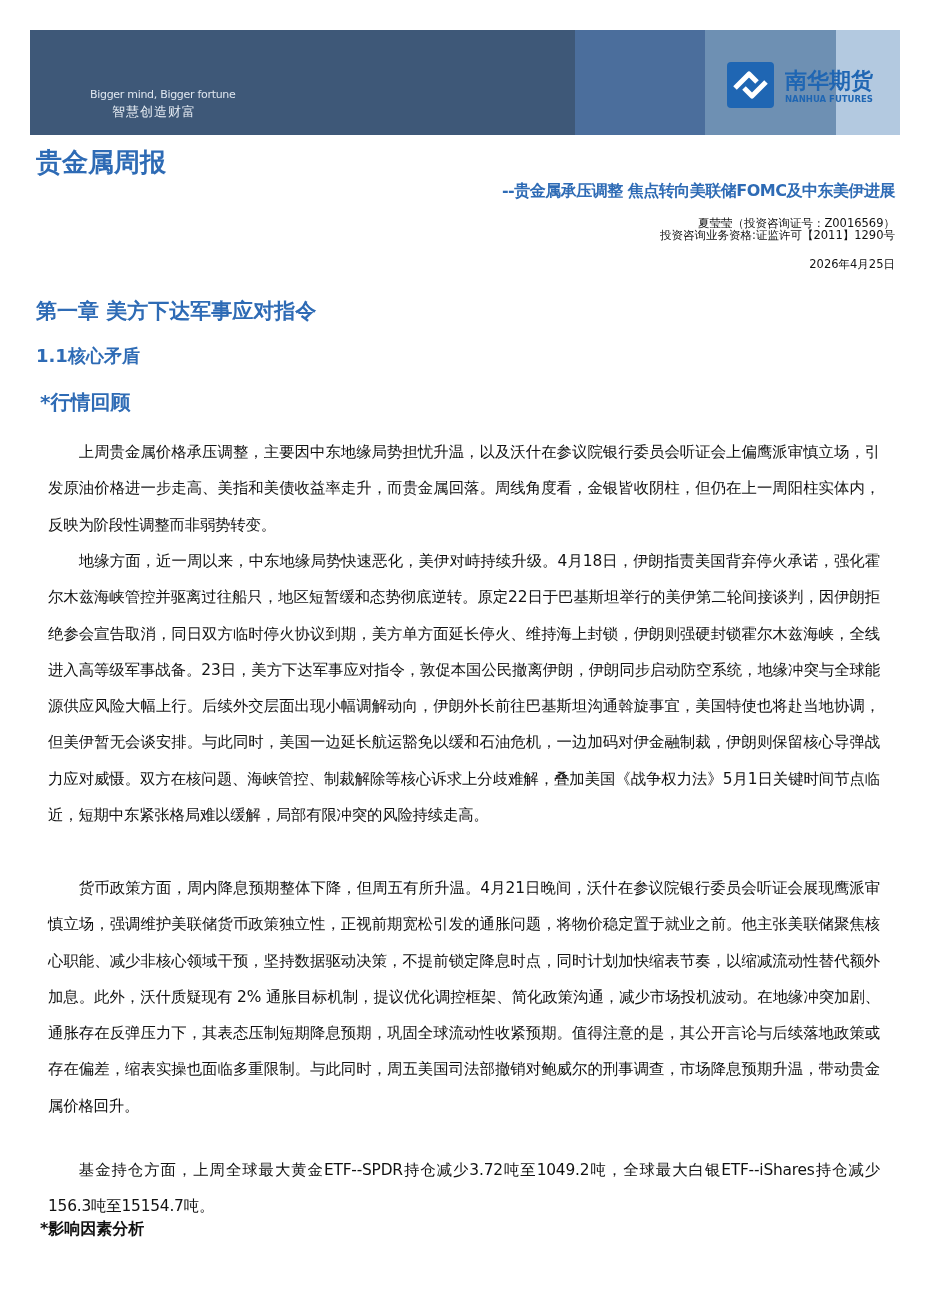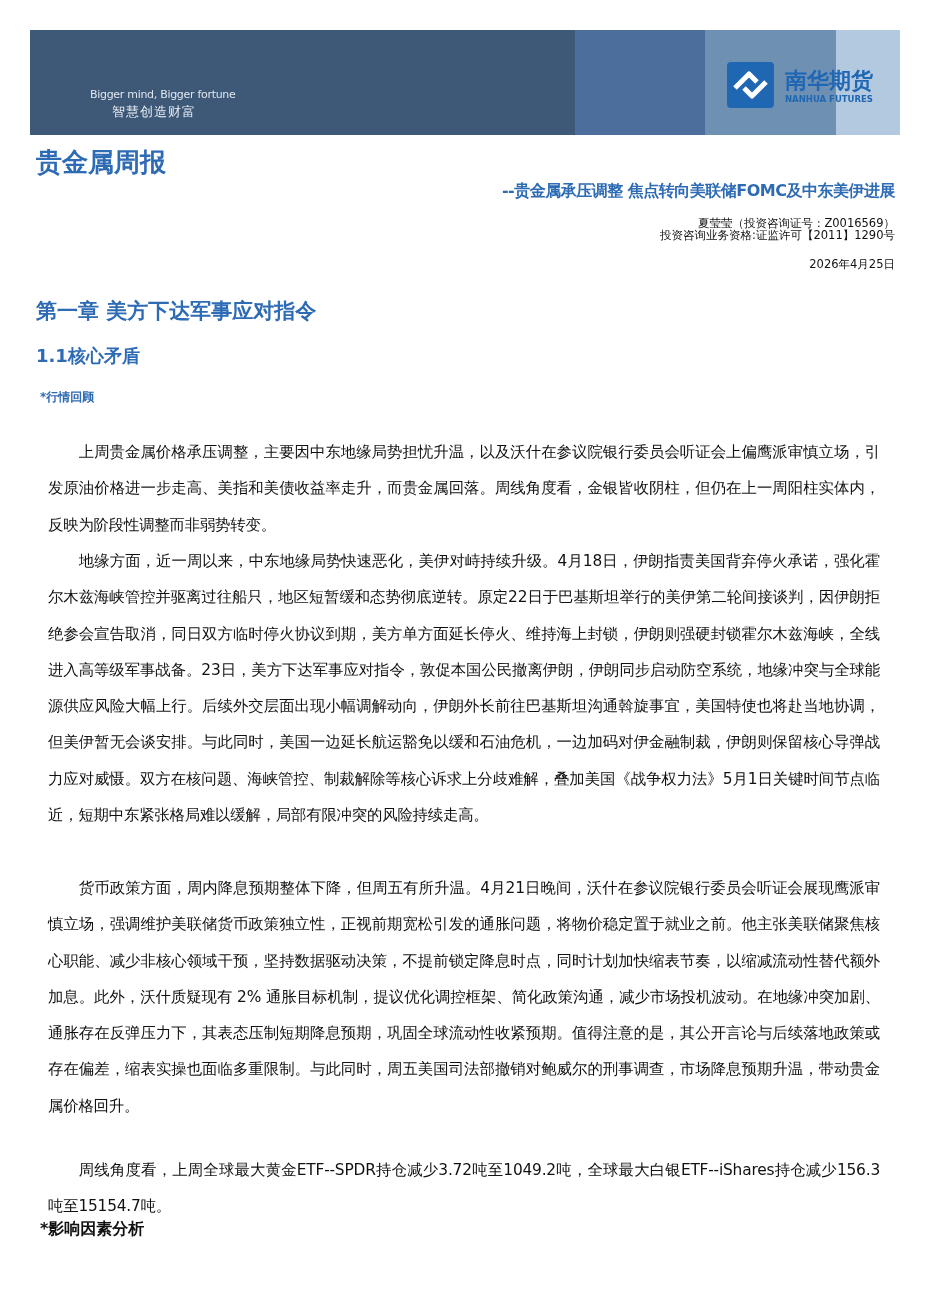--- a/index.html
+++ b/index.html
@@ -15,21 +15,21 @@
     .slogan-cn { position: absolute; left: 82px; top: 73px; font-size: 13px; color: #e8eef5; letter-spacing: 1px; }
     .logo-icon { position: absolute; left: 697px; top: 32px; width: 47px; height: 46px; background: #1f66b3; border-radius: 4px; }
     .logo-cn { position: absolute; left: 755px; top: 36px; font-size: 22px; font-weight: bold; color: #1f66b3; letter-spacing: 0px; }
     .logo-en { position: absolute; left: 755px; top: 64px; font-size: 8.5px; font-weight: bold; color: #1f66b3; text-align: center; }
     .title { position: absolute; left: 36px; top: 145px; font-size: 26px; font-weight: bold; color: #2e6bb5; }
     .subtitle { position: absolute; right: 35px; top: 181px; font-size: 16px; font-weight: bold; color: #2e6bb5; letter-spacing: -0.5px; }
     .meta { position: absolute; right: 35px; font-size: 11.5px; color: #111; text-align: right; }
     .m1 { top: 216px; } .m2 { top: 228px; } .m3 { top: 257px; }
     .chapter { position: absolute; left: 36px; top: 297px; font-size: 21px; font-weight: bold; color: #2e6bb5; }
     .section { position: absolute; left: 36px; top: 344px; font-size: 18px; font-weight: bold; color: #2e6bb5; }
-    .sub-blue { position: absolute; left: 40px; top: 389px; font-size: 12px; font-weight: bold; color: #2e6bb5; }
+    .sub-blue { position: absolute; left: 40px; top: 389px; font-size: 20px; font-weight: bold; color: #2e6bb5; }
     .body-text { position: absolute; left: 36px; width: 856px; font-size: 15.4px; line-height: 36.3px; color: #111; text-align: justify; letter-spacing: -0.2px; }
     .body-text p { margin: 12px; text-indent: 2em; }
     .b1 { top: 422px; }
     .b2 { top: 531px; }
     .b3 { top: 858px; }
     .b4 { top: 1140px; }
     .sub-black { position: absolute; left: 40px; top: 1219px; font-size: 16px; font-weight: bold; color: #111; }
   </style>
 </head>
 <body>
@@ -66,16 +66,16 @@
 <div class="body-text b1">
   <p>上周贵金属价格承压调整，主要因中东地缘局势担忧升温，以及沃什在参议院银行委员会听证会上偏鹰派审慎立场，引发原油价格进一步走高、美指和美债收益率走升，而贵金属回落。周线角度看，金银皆收阴柱，但仍在上一周阳柱实体内，反映为阶段性调整而非弱势转变。</p>
 </div>
 <div class="body-text b2">
   <p>地缘方面，近一周以来，中东地缘局势快速恶化，美伊对峙持续升级。4月18日，伊朗指责美国背弃停火承诺，强化霍尔木兹海峡管控并驱离过往船只，地区短暂缓和态势彻底逆转。原定22日于巴基斯坦举行的美伊第二轮间接谈判，因伊朗拒绝参会宣告取消，同日双方临时停火协议到期，美方单方面延长停火、维持海上封锁，伊朗则强硬封锁霍尔木兹海峡，全线进入高等级军事战备。23日，美方下达军事应对指令，敦促本国公民撤离伊朗，伊朗同步启动防空系统，地缘冲突与全球能源供应风险大幅上行。后续外交层面出现小幅调解动向，伊朗外长前往巴基斯坦沟通斡旋事宜，美国特使也将赴当地协调，但美伊暂无会谈安排。与此同时，美国一边延长航运豁免以缓和石油危机，一边加码对伊金融制裁，伊朗则保留核心导弹战力应对威慑。双方在核问题、海峡管控、制裁解除等核心诉求上分歧难解，叠加美国《战争权力法》5月1日关键时间节点临近，短期中东紧张格局难以缓解，局部有限冲突的风险持续走高。</p>
 </div>
 <div class="body-text b3">
   <p>货币政策方面，周内降息预期整体下降，但周五有所升温。4月21日晚间，沃什在参议院银行委员会听证会展现鹰派审慎立场，强调维护美联储货币政策独立性，正视前期宽松引发的通胀问题，将物价稳定置于就业之前。他主张美联储聚焦核心职能、减少非核心领域干预，坚持数据驱动决策，不提前锁定降息时点，同时计划加快缩表节奏，以缩减流动性替代额外加息。此外，沃什质疑现有 2% 通胀目标机制，提议优化调控框架、简化政策沟通，减少市场投机波动。在地缘冲突加剧、通胀存在反弹压力下，其表态压制短期降息预期，巩固全球流动性收紧预期。值得注意的是，其公开言论与后续落地政策或存在偏差，缩表实操也面临多重限制。与此同时，周五美国司法部撤销对鲍威尔的刑事调查，市场降息预期升温，带动贵金属价格回升。</p>
 </div>
 <div class="body-text b4">
-  <p>周线角度看，上周全球最大黄金ETF--SPDR持仓减少3.72吨至1049.2吨，全球最大白银ETF--iShares持仓减少156.3吨至15154.7吨。</p>
+  <p>基金持仓方面，上周全球最大黄金ETF--SPDR持仓减少3.72吨至1049.2吨，全球最大白银ETF--iShares持仓减少156.3吨至15154.7吨。</p>
 </div>
 
 <div class="sub-black">*影响因素分析</div>
 
 </body></html>

